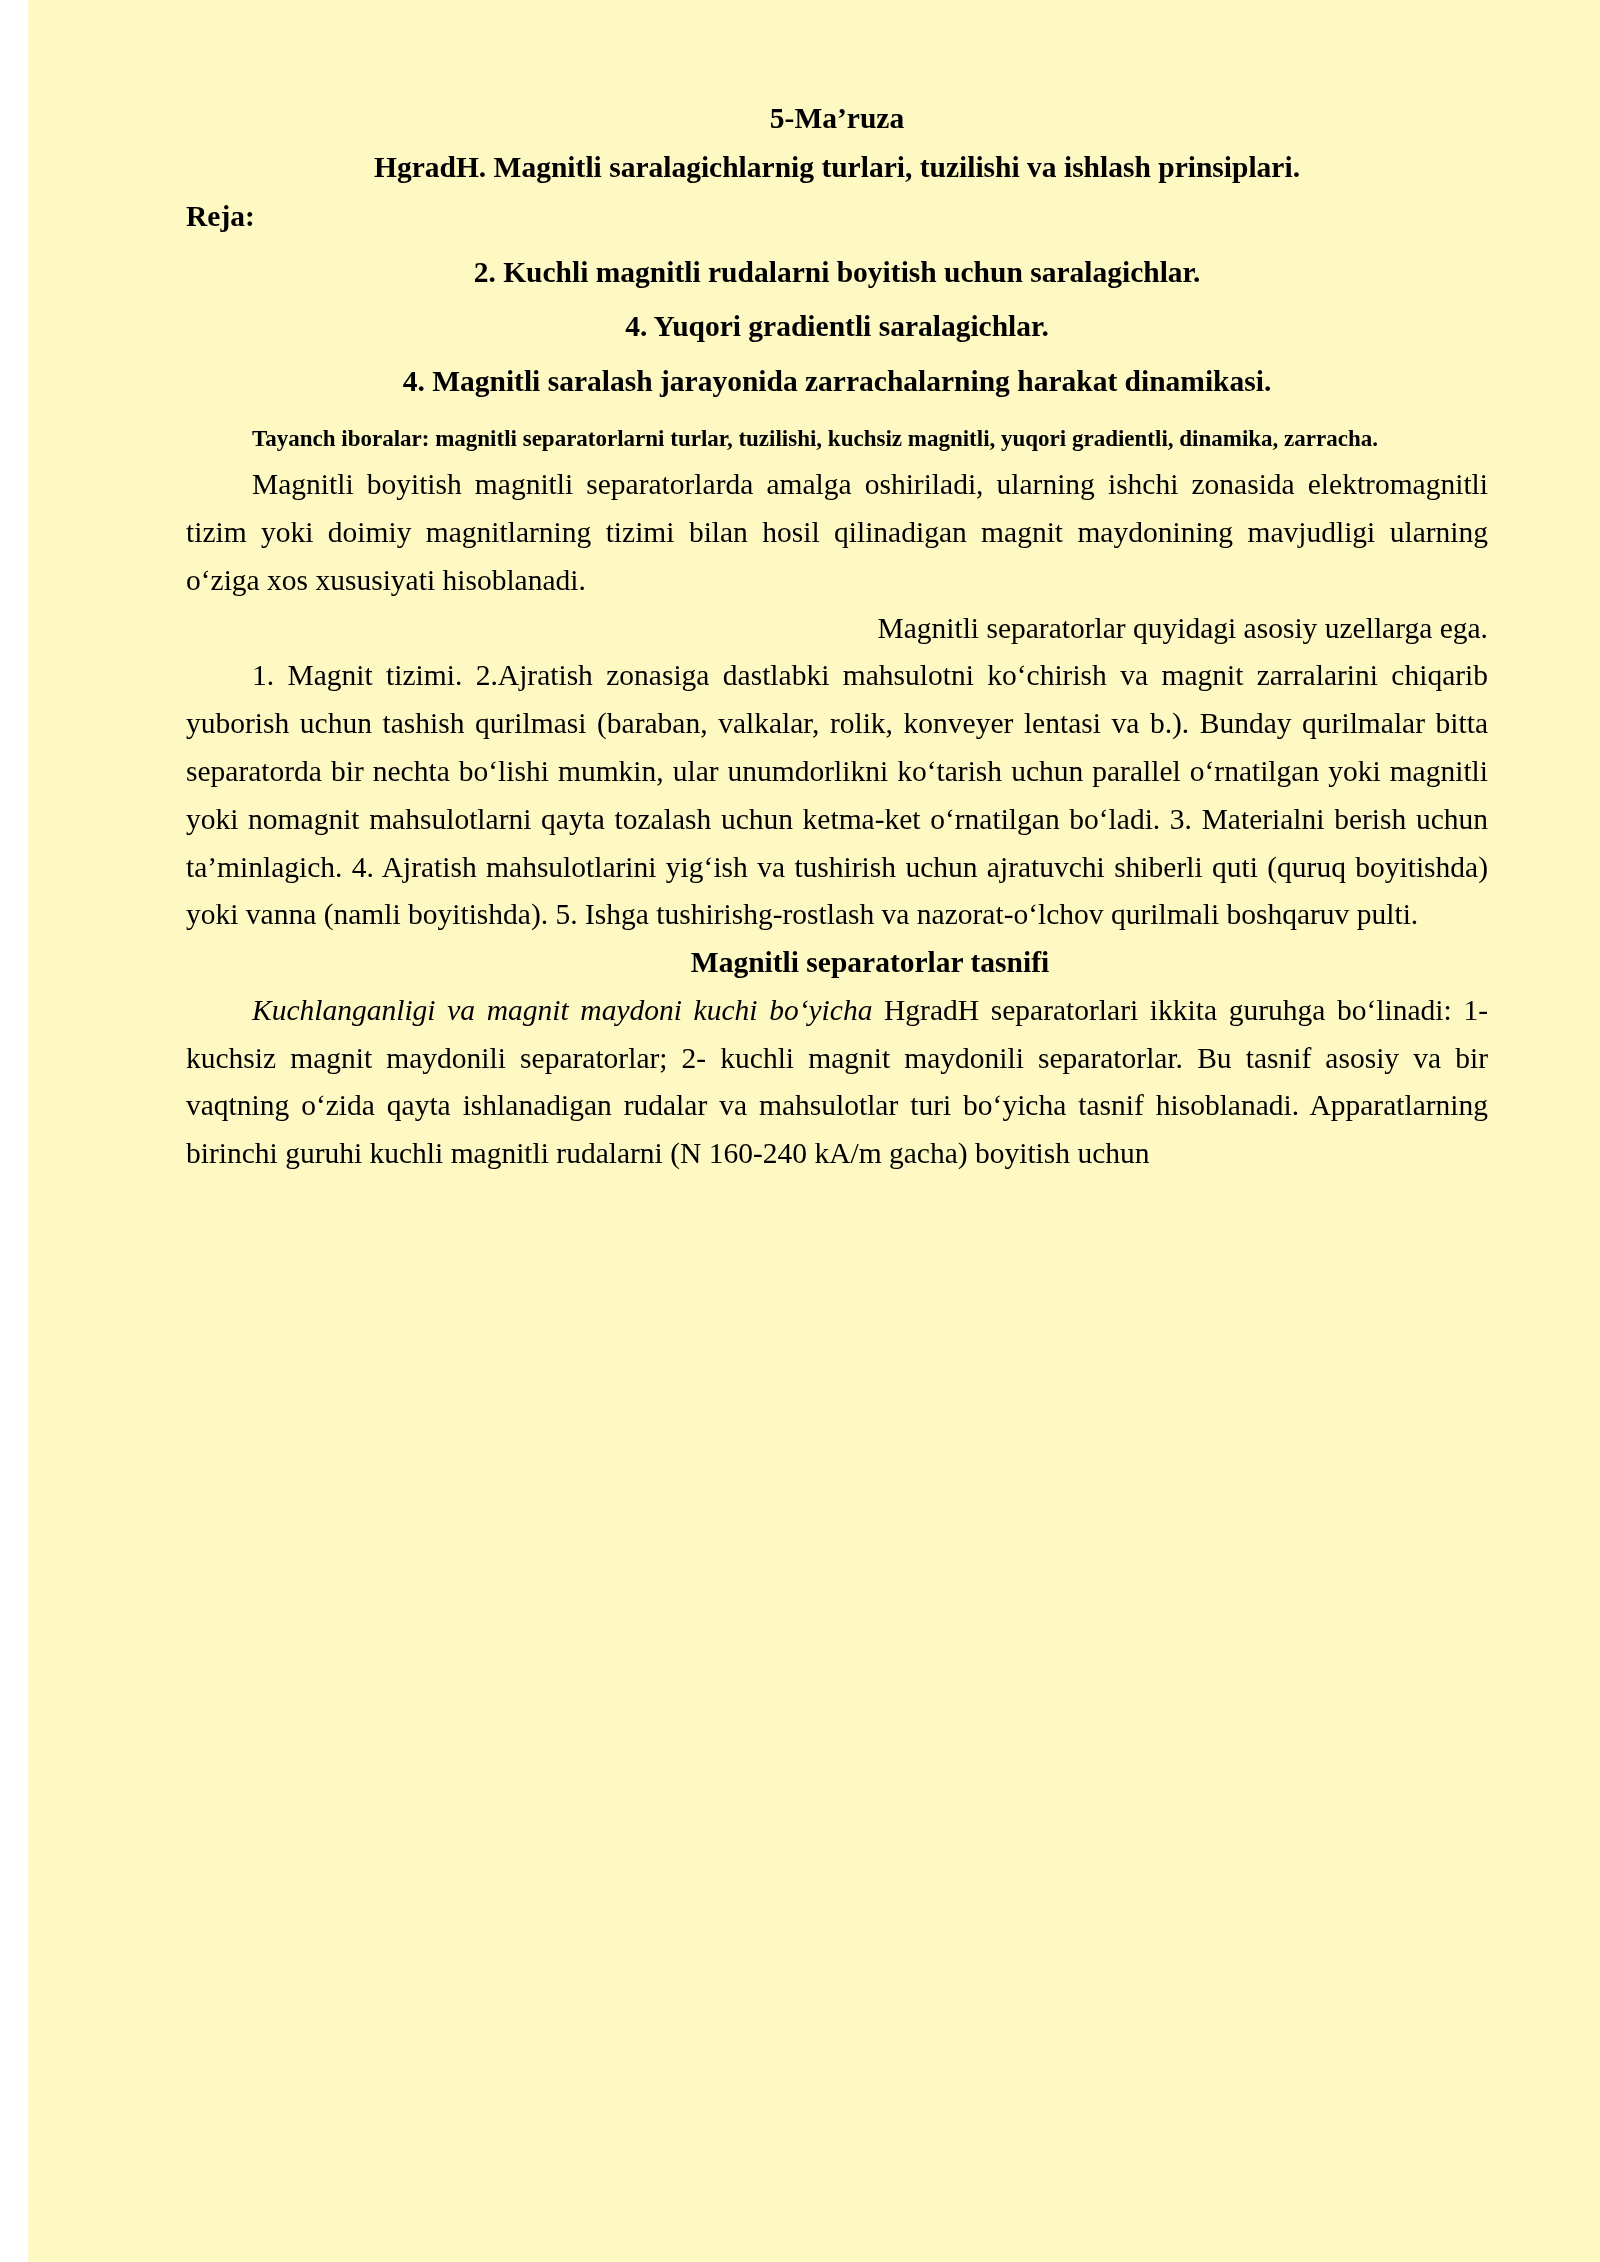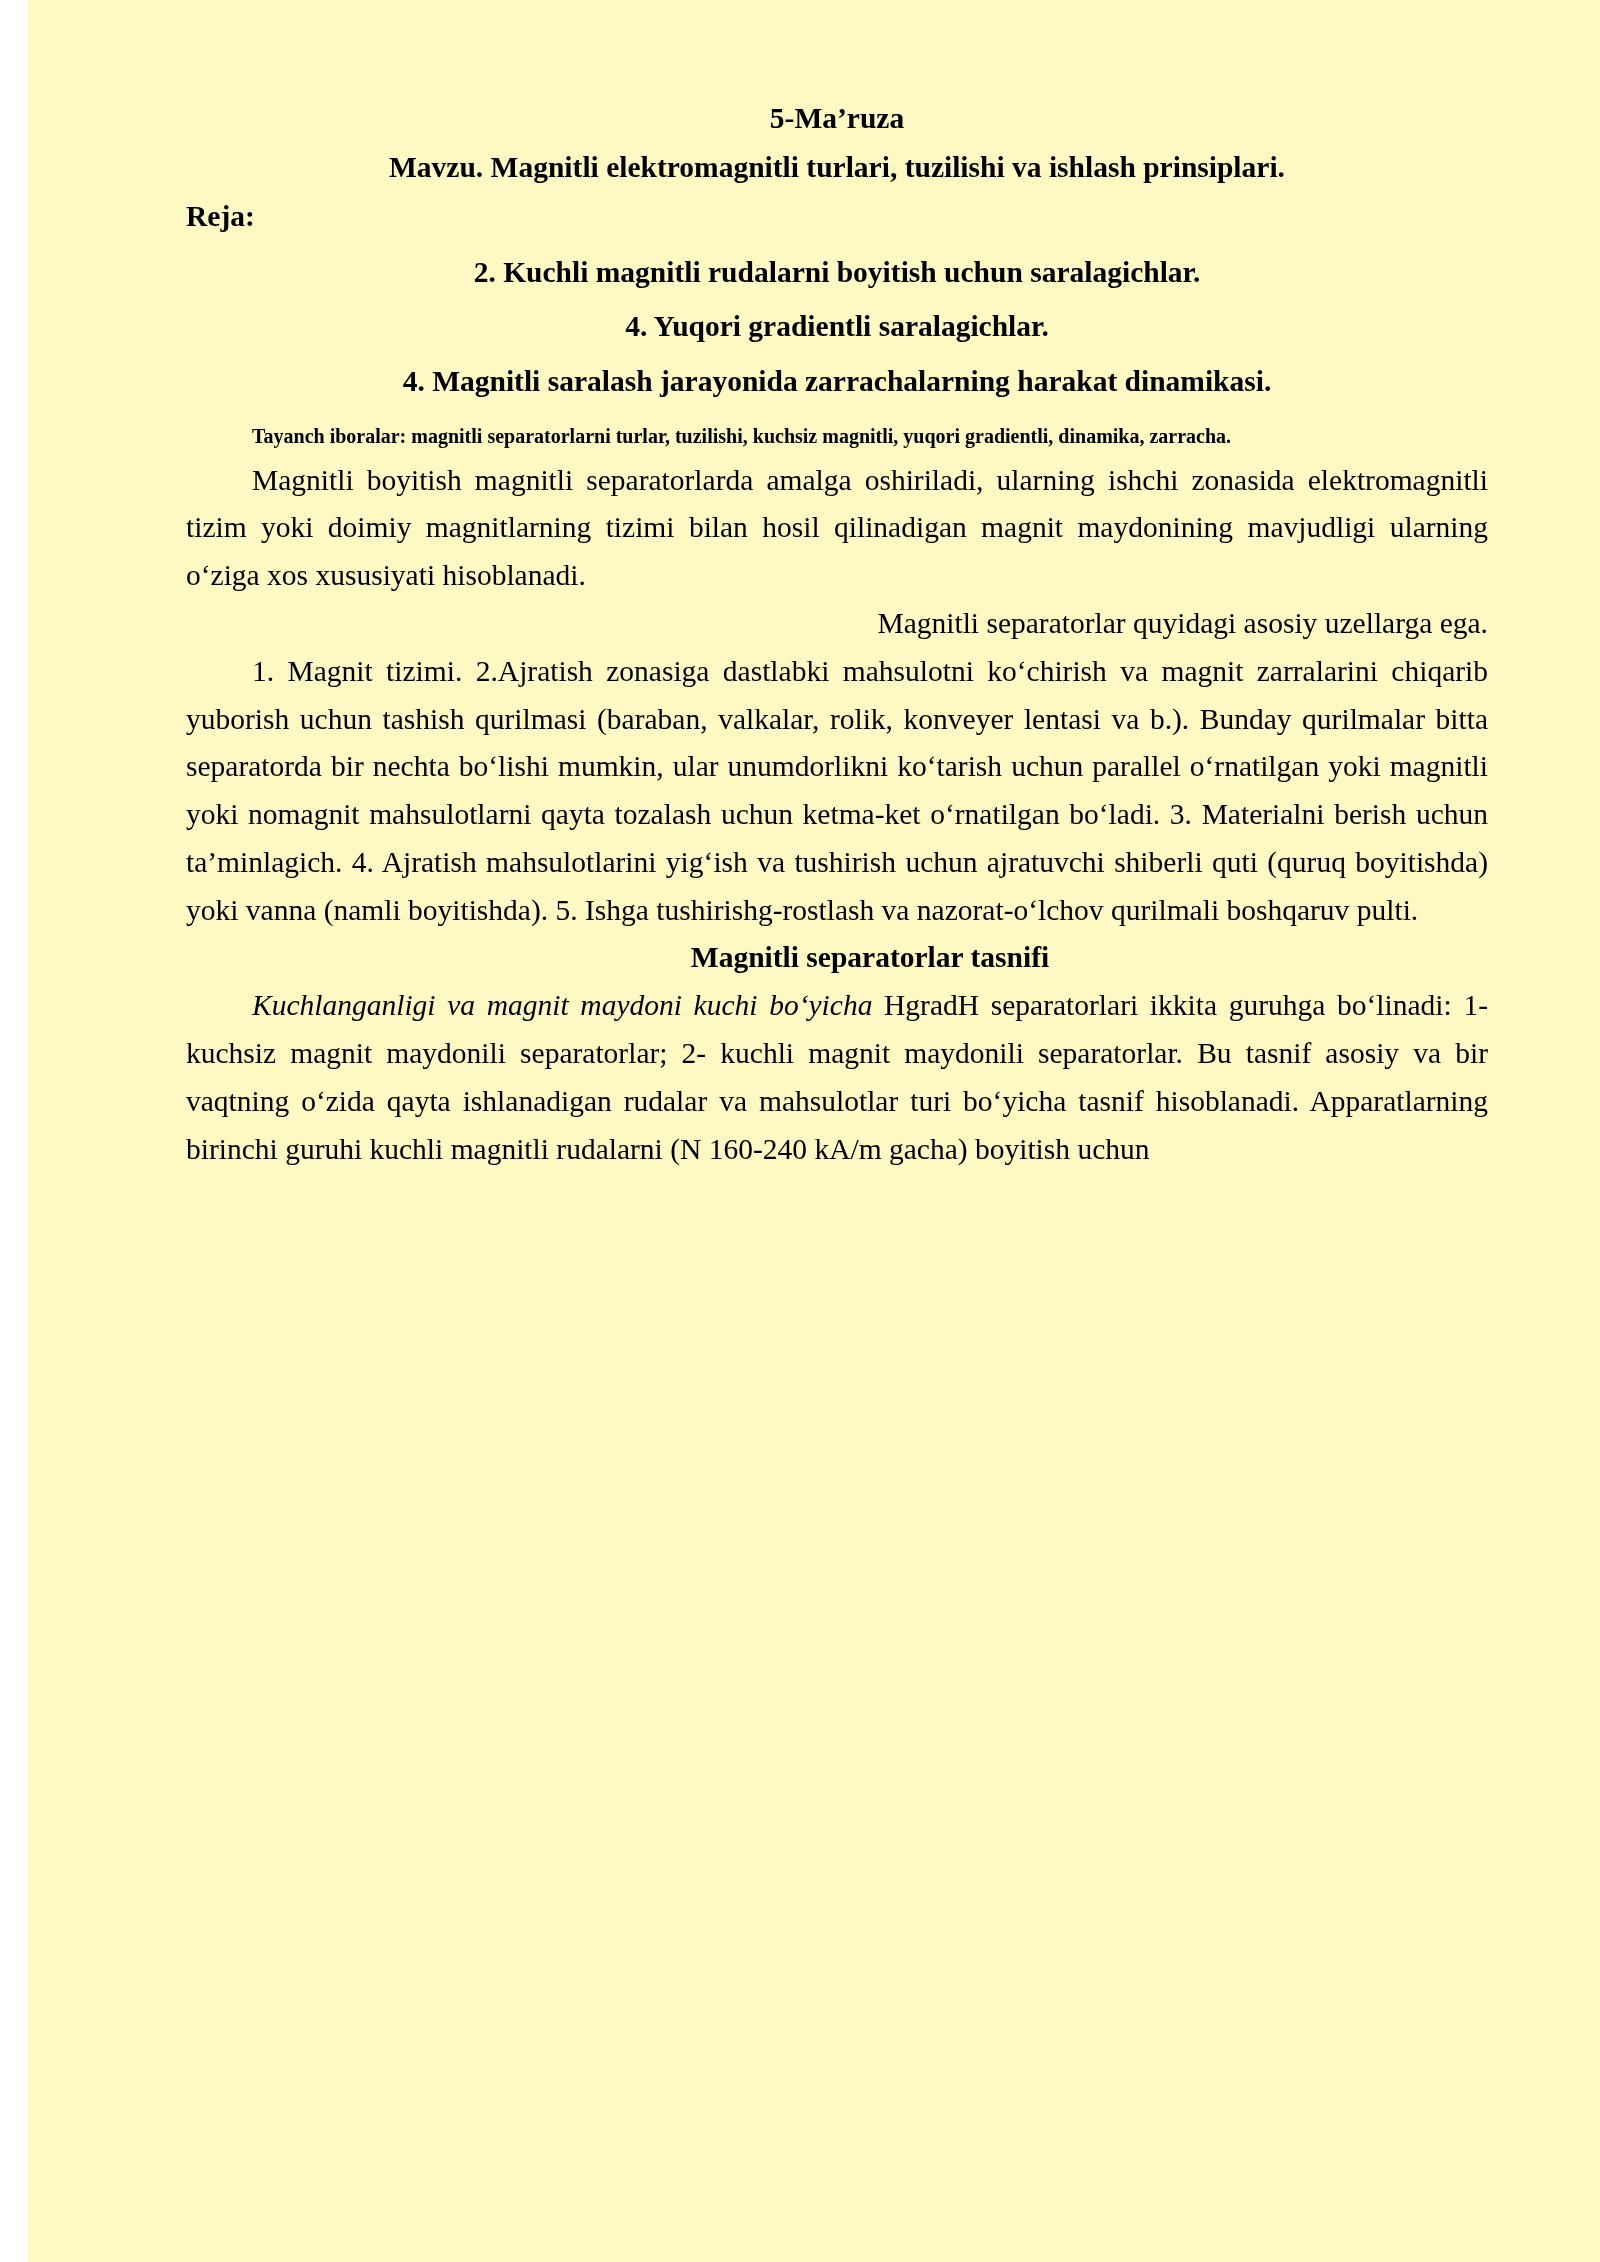--- a/index.html
+++ b/index.html
@@ -50,21 +50,21 @@
     font-weight: bold;
     font-size: 29.5px;
     line-height: 1.0;
     text-align: center;
     margin: 0 0 25px 0;
   }
 
   
   .keywords {
     font-weight: bold;
-    font-size: 20px;
+    font-size: 23px;
     line-height: 1.58;
     text-align: justify;
     text-justify: inter-word;
     text-indent: 66px;
     margin: 0 0 4px 0;
   }
 
   
   .para {
     font-size: 29.5px;
@@ -93,21 +93,21 @@
   }
 </style>
 </head>
 <body>
 
 <div class="page">
   <div class="doc-body">
 
     <div class="heading-center">5-Ma’ruza</div>
 
-    <div class="heading-center tight">Mavzu. Magnitli elektromagnitli turlari, tuzilishi va ishlash prinsiplari.</div>
+    <div class="heading-center tight">HgradH. Magnitli saralagichlarnig turlari, tuzilishi va ishlash prinsiplari.</div>
 
     <div class="reja">Reja:</div>
 
     <div class="plan-item">2. Kuchli magnitli rudalarni boyitish uchun saralagichlar.</div>
     <div class="plan-item">4. Yuqori gradientli saralagichlar.</div>
     <div class="plan-item">4. Magnitli saralash jarayonida zarrachalarning harakat dinamikasi.</div>
 
     <p class="keywords">Tayanch iboralar: magnitli separatorlarni turlar, tuzilishi, kuchsiz magnitli, yuqori gradientli, dinamika, zarracha.</p>
 
     <p class="para">Magnitli boyitish magnitli separatorlarda amalga oshiriladi, ularning ishchi zonasida elektromagnitli tizim yoki doimiy magnitlarning tizimi bilan hosil qilinadigan magnit maydonining mavjudligi ularning o‘ziga xos xususiyati hisoblanadi.</p>

